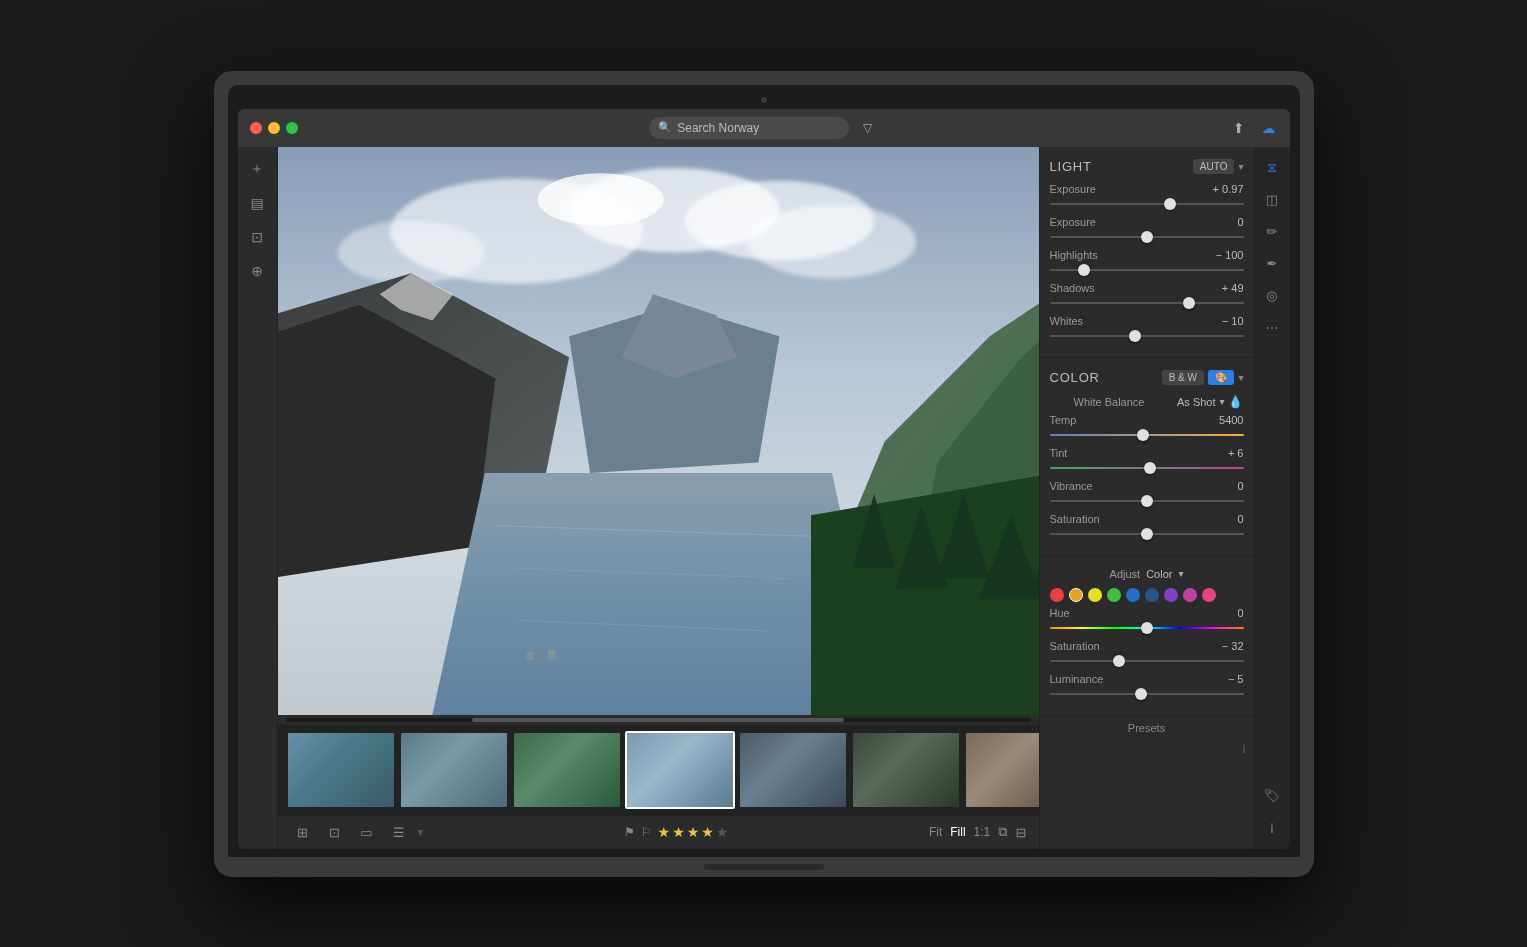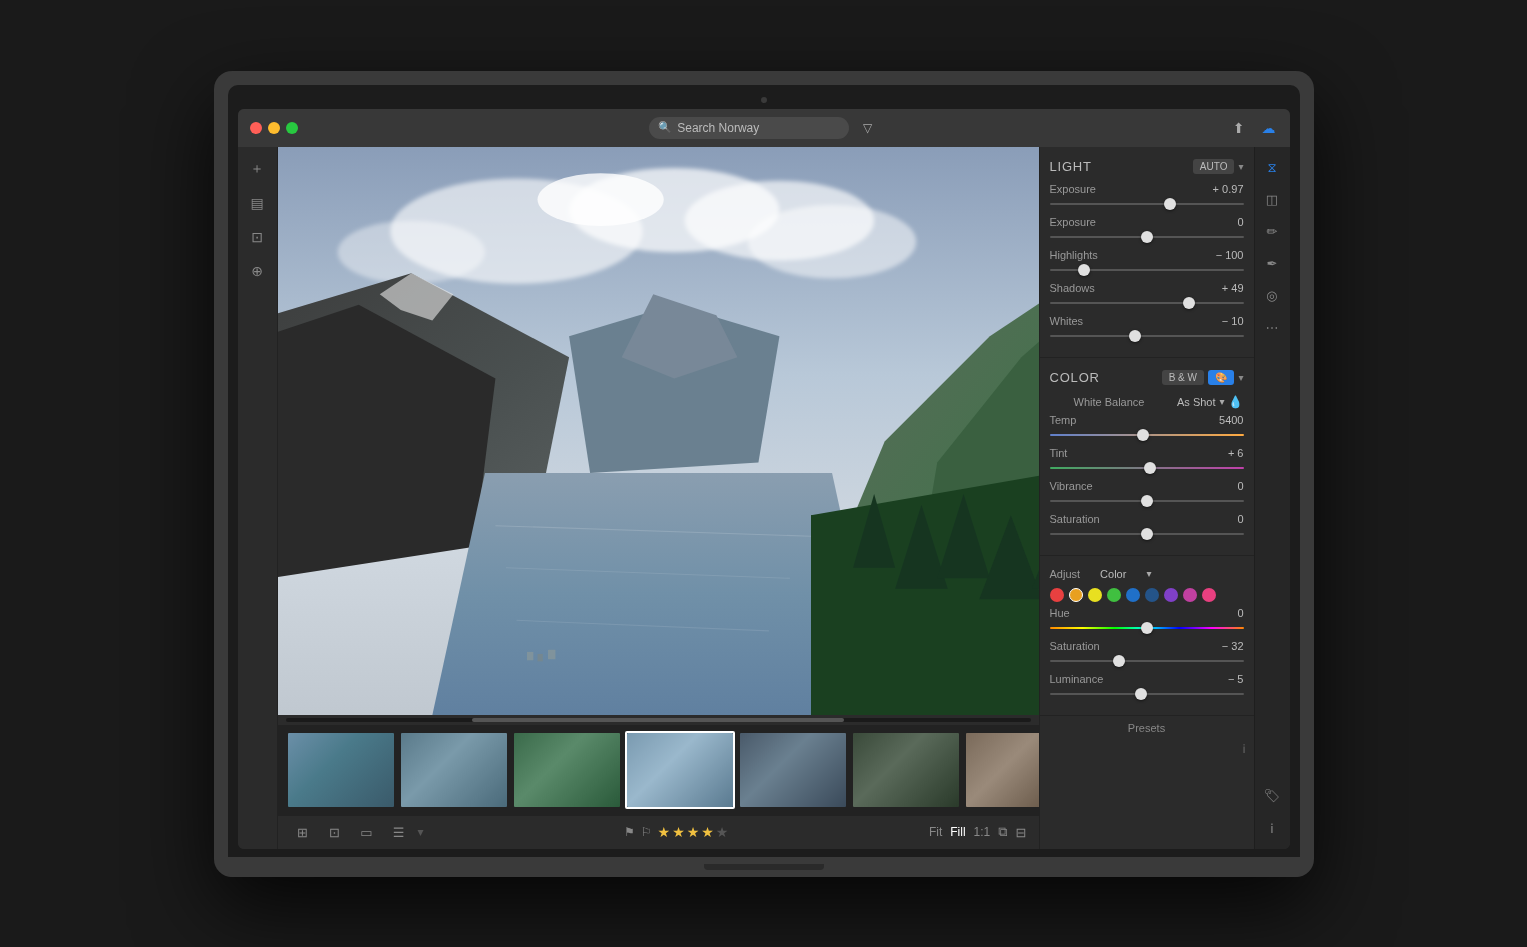--- a/index.html
+++ b/index.html
@@ -441,21 +441,22 @@
     .wb-dropper {
       color: #888;
       font-size: 12px;
       cursor: pointer;
     }
 
     .adjust-row {
       padding: 4px 10px;
       display: flex;
       align-items: center;
-      gap: 20px;
+      gap: 6px;
+      justify-content: center;
     }
 
     .adjust-label {
       color: #999;
       font-size: 11px;
     }
 
     .adjust-value {
       display: flex;
       align-items: center;

